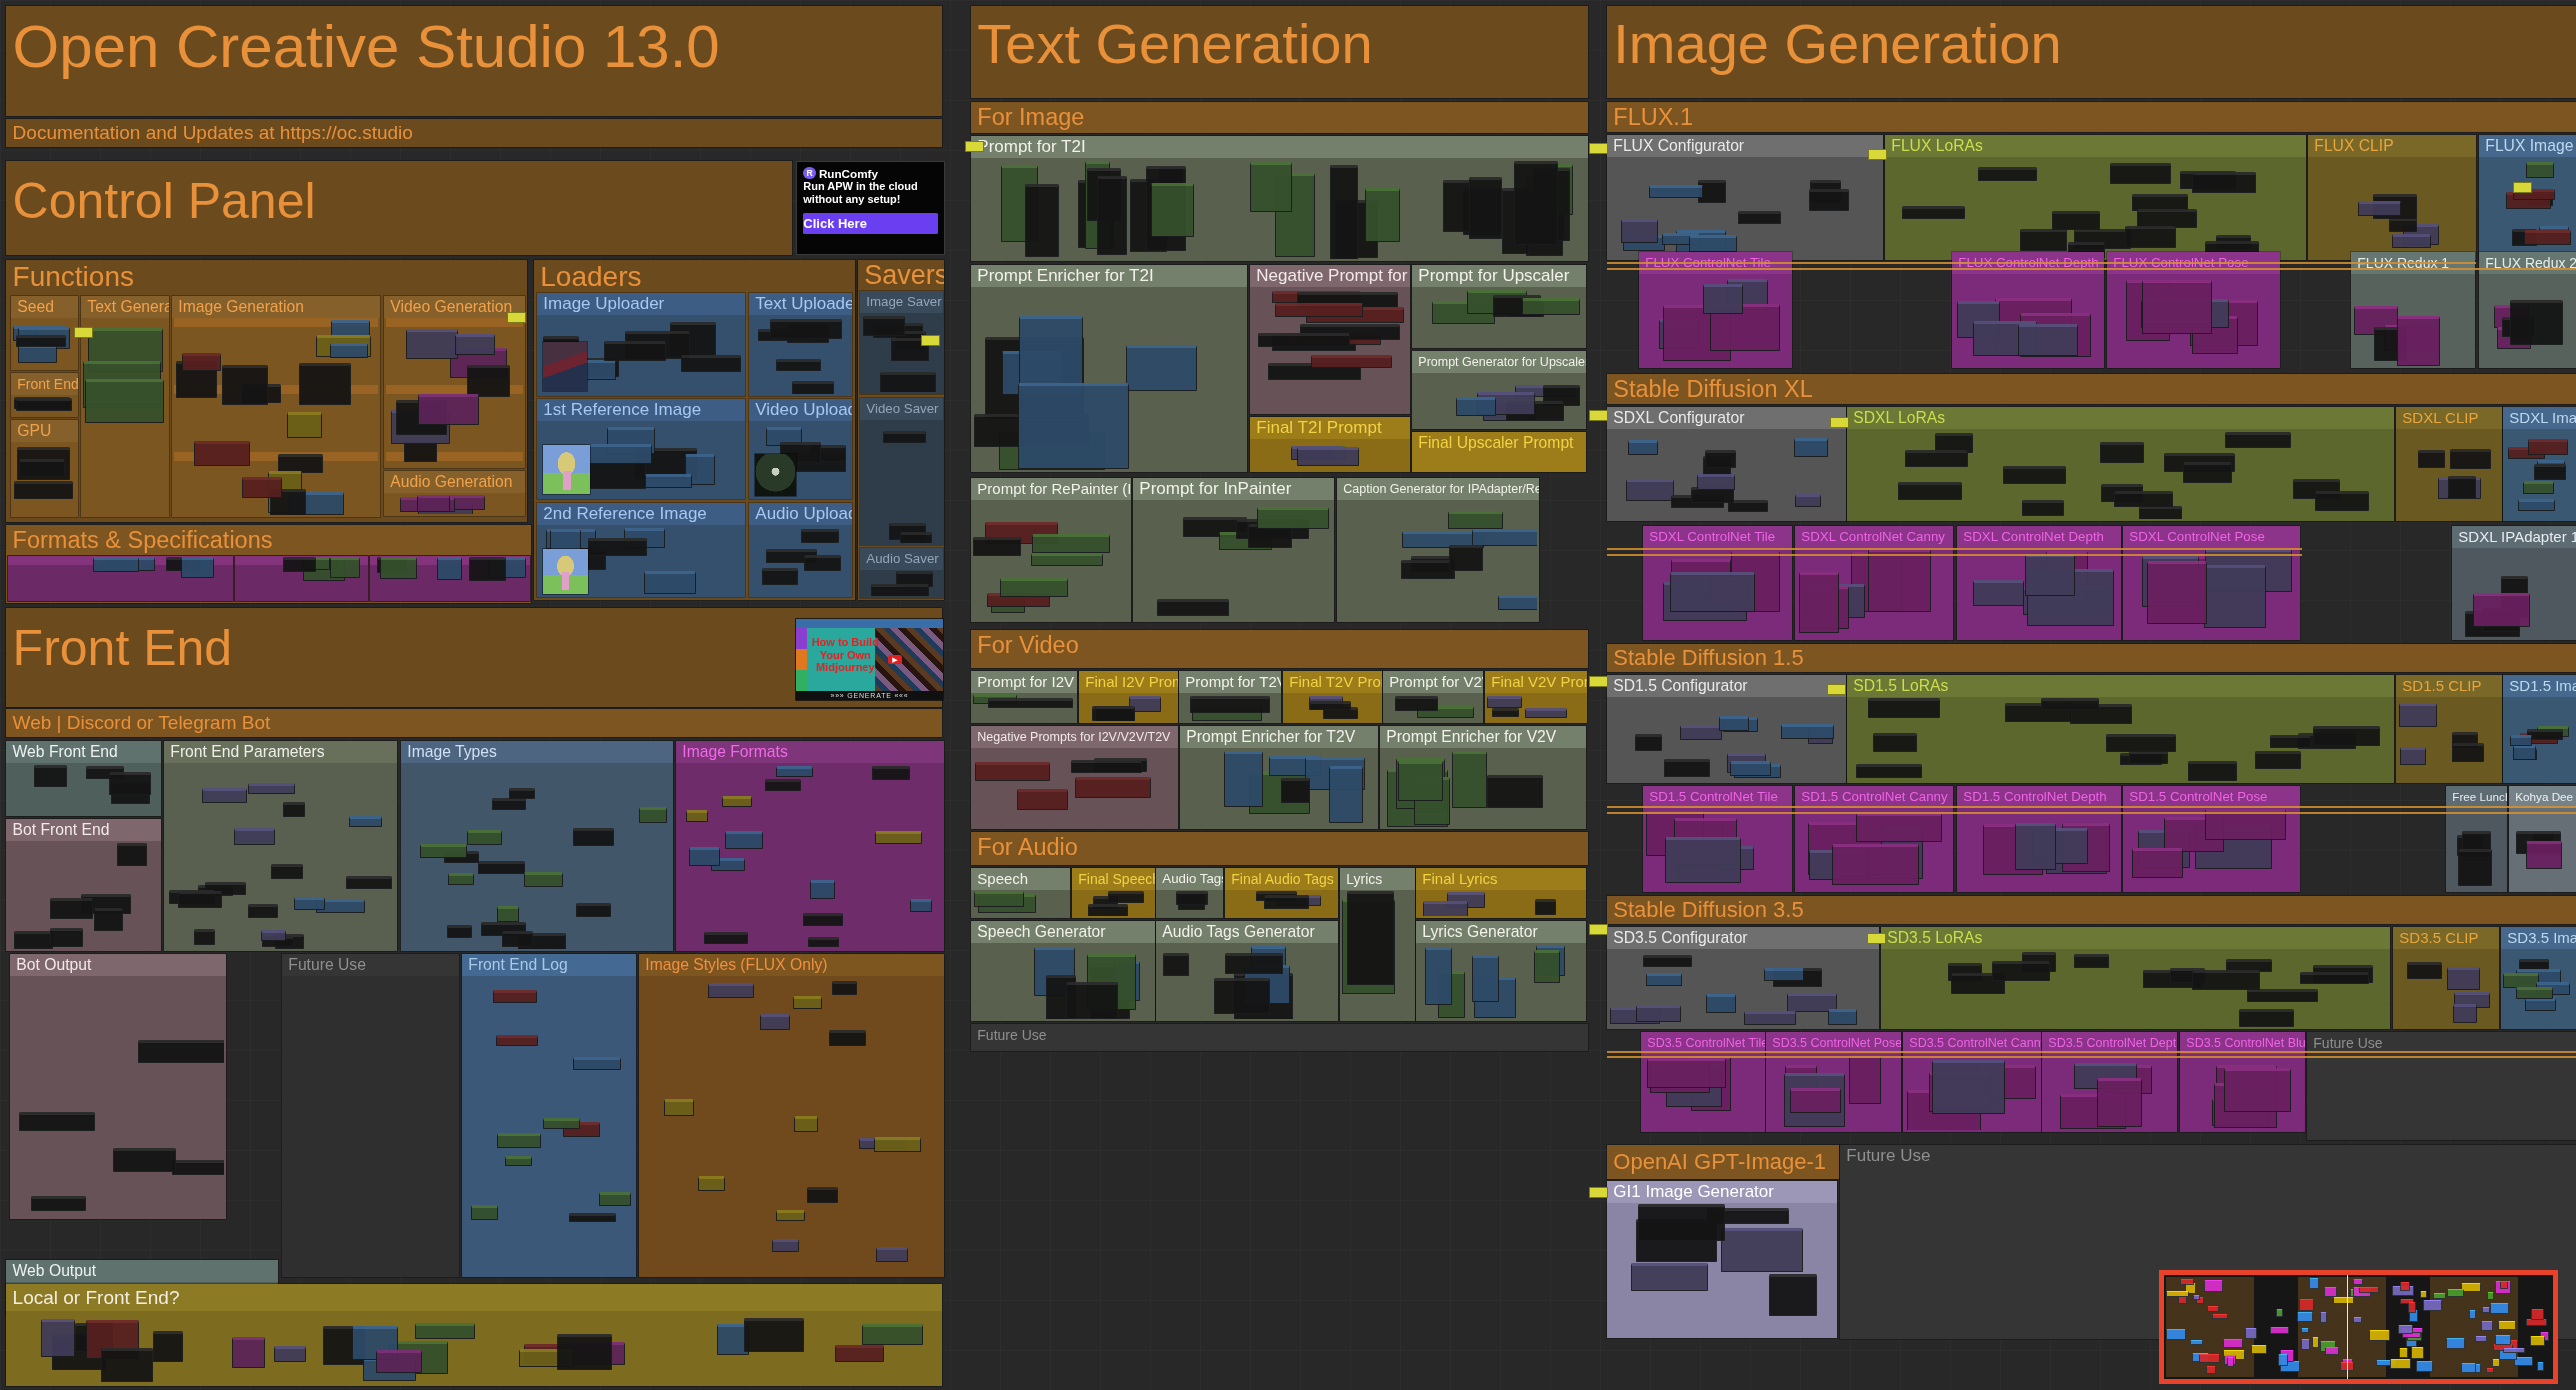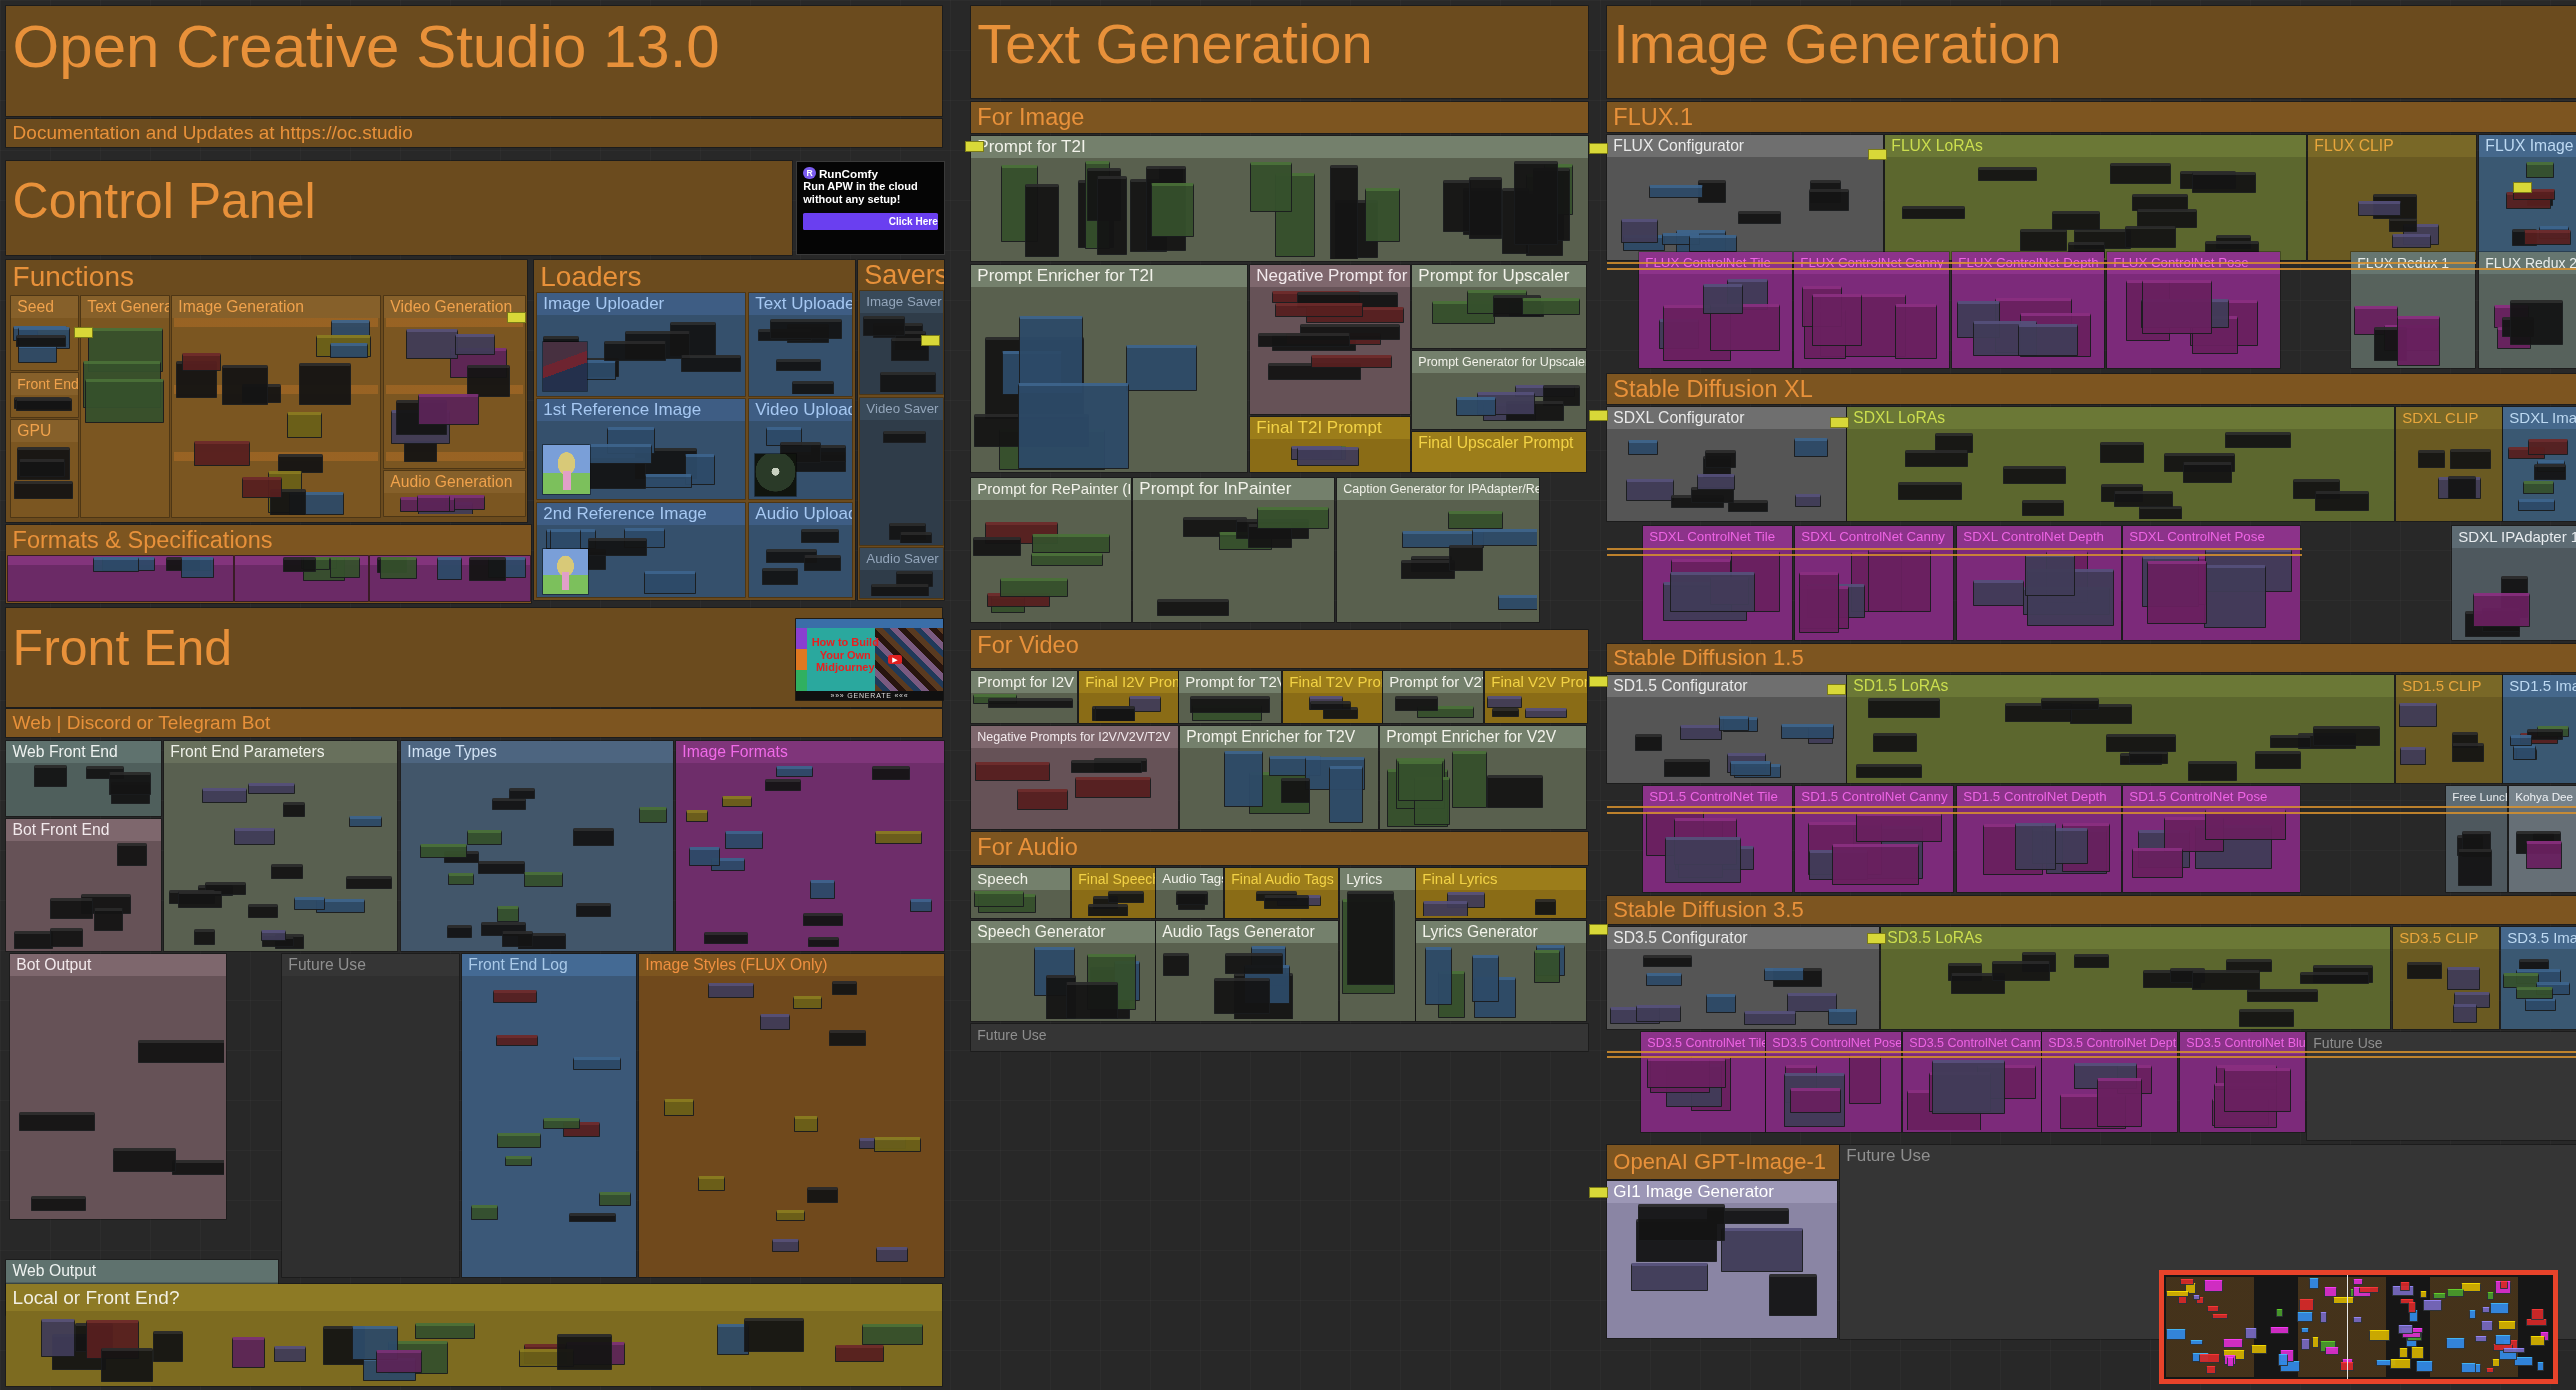--- a/index.html
+++ b/index.html
@@ -57,21 +57,21 @@
   .nd.y{background:#6b6018;border-top-color:#8a7c20}
   .nd.r{background:#571f1f;border-top-color:#6e2a2a}
   .nd.k{background:#141414;border-top-color:#2a2a2a}
   .nd.v{background:#403c58;border-top-color:#55507a}
   .strips{background-image:repeating-linear-gradient(to bottom,rgba(200,120,40,.38) 0 9.4px,transparent 9.4px 67px);}
   
   .ad{position:absolute;left:796px;top:161px;width:149px;height:94px;background:#050505;border:0.8px solid #3a3a3a;color:#fff;padding:4.7px 6.3px;box-sizing:border-box;}
   .ad-brand{font-size:11.7px;font-weight:bold;display:flex;align-items:center;gap:3.1px;}
   .ad-logo{display:inline-block;width:12.5px;height:12.5px;border-radius:50%;background:#7b5cf0;color:#fff;font-size:8.6px;text-align:center;line-height:12.5px;font-weight:bold;}
   .ad-line{font-size:11px;font-weight:bold;line-height:1.25;}
-  .ad-btn{margin-top:5.5px;background:#6a3ff0;color:#fff;text-align:right;font-size:10px;font-weight:bold;padding:3.1px 0;border-radius:1.6px;cursor:pointer;}
+  .ad-btn{margin-top:5.5px;background:#6a3ff0;color:#fff;text-align:left;font-size:13px;font-weight:bold;padding:3.1px 0;border-radius:1.6px;cursor:pointer;}
   
   .ph{position:absolute;box-shadow:0 0 0 0.8px rgba(0,0,0,.5);}
   .img-superman{background:linear-gradient(160deg,#473040 0 38%,#6e2430 38% 56%,#24304c 56%);}
   .img-moose{background:radial-gradient(ellipse at 50% 38%,#d8c978 0 26%,rgba(0,0,0,0) 27%),linear-gradient(to bottom,#7a9fd8 0 58%,#7cc05c 58%);}
   .img-moose::after{content:"";position:absolute;left:42%;top:52%;width:16%;height:40%;background:#e0a0c8;}
   .img-woman{background:radial-gradient(circle at 50% 42%,#c8d0c0 0 12%,#2a3a28 13% 62%,#10140e 63%);}
   .thumb{position:absolute;left:796px;top:619px;width:147px;height:81px;background:#2aa89e;overflow:hidden;box-shadow:0 0 0 0.8px #111;}
   .thumb-top{position:absolute;left:0;top:0;right:0;height:9.4px;background:#3a6ea8;}
   .thumb-mosaic{position:absolute;right:0;top:9.4px;width:46%;bottom:9.4px;background:repeating-linear-gradient(45deg,#5a3a20 0 5.5px,#203a5a 5.5px 11px,#7a5a80 11px 16.4px,#27140e 16.4px 22px);}
   .thumb-left{position:absolute;left:0;top:9.4px;width:11px;bottom:9.4px;background:linear-gradient(#8a3fd0 0 33%,#e07820 33% 66%,#30b060 66%);}
@@ -874,30 +874,20 @@
       </div>
   </div>
   <div class="grp c-cn t17" style="left:1639px;top:252px;width:153px;height:116px">
     <div class="hd">FLUX ControlNet Tile</div>
     <div class="bd nf">
         <div class="nd v" style="width: 38px; height: 25.5px; left: 18px; top: 45px;"></div>
         <div class="nd p2" style="width: 66px; height: 52px; left: 22px; top: 31px;"></div>
         <div class="nd v" style="width: 39px; height: 27px; left: 86px; top: 5.3px;"></div>
         <div class="nd p2" style="width: 68px; height: 43px; left: 69px; top: 30px;"></div>
         <div class="nd v" style="width: 38px; height: 26px; left: 62px; top: 10px;"></div>
-      </div>
-  </div>
-  <div class="grp c-cn t17" style="left:1794px;top:252px;width:155px;height:116px">
-    <div class="hd">FLUX ControlNet Canny</div>
-    <div class="bd nf">
-        <div class="nd p2" style="width: 84px; height: 59px; left: 24px; top: 20px;"></div>
-        <div class="nd p2" style="width: 40px; height: 46px; left: 8.4px; top: 35px;"></div>
-        <div class="nd p2" style="width: 40px; height: 51px; left: 99px; top: 30px;"></div>
-        <div class="nd p2" style="width: 38px; height: 37px; left: 6.4px; top: 11.6px;"></div>
-        <div class="nd p2" style="width: 48px; height: 48px; left: 16px; top: 20px;"></div>
       </div>
   </div>
   <div class="grp c-cn t17" style="left:1952px;top:252px;width:152px;height:116px">
     <div class="hd">FLUX ControlNet Depth</div>
     <div class="bd nf">
         <div class="nd p2" style="width: 75px; height: 51px; left: 41px; top: 23.5px;"></div>
         <div class="nd p2" style="width: 69px; height: 40px; left: 66px; top: 39px;"></div>
         <div class="nd v" style="width: 41px; height: 33px; left: 3.2px; top: 27px;"></div>
         <div class="nd v" style="width: 62px; height: 31px; left: 19px; top: 47px;"></div>
         <div class="nd v" style="width: 58px; height: 28px; left: 64px; top: 50px;"></div>

